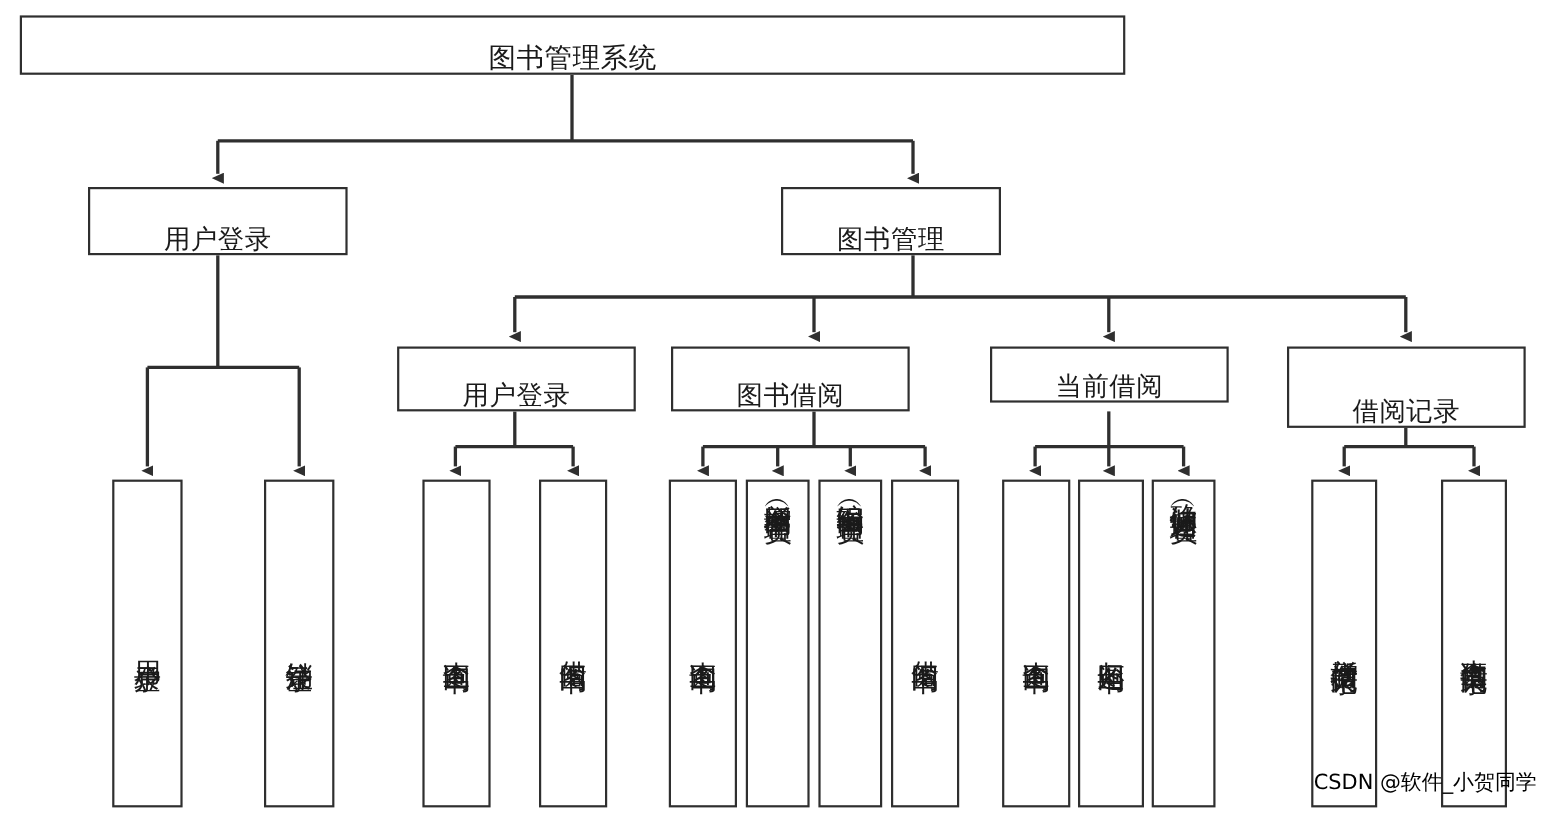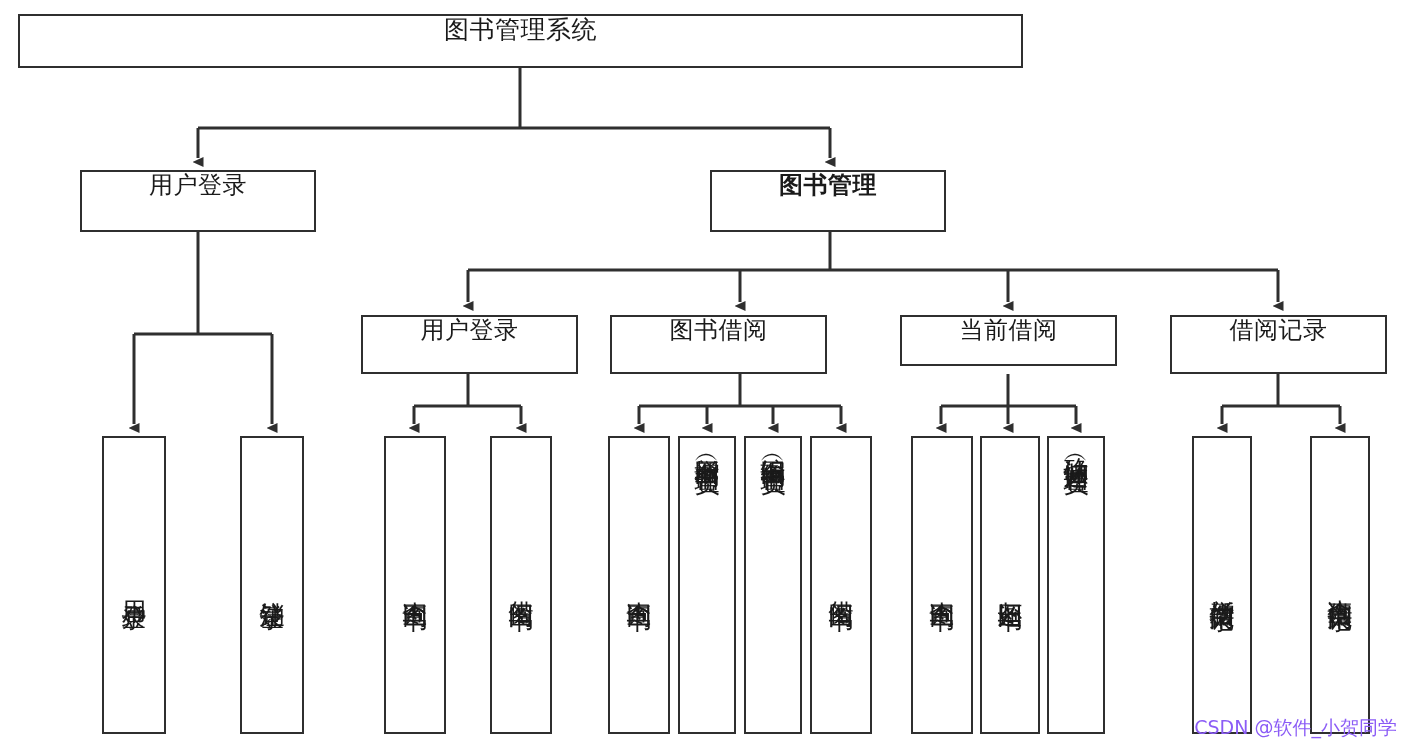--- a/index.html
+++ b/index.html
@@ -23,21 +23,21 @@
     width: 1405px;
     height: 747px;
     pointer-events: none;
   }
   .node {
     position: absolute;
     box-sizing: border-box;
     border: 2.5px solid #2f2f2f;
     background: #ffffff;
     display: flex;
-    align-items: flex-start;
+    align-items: flex-end;
     justify-content: center;
     color: #1a1a1a;
     z-index: 2;
   }
   .node .label {
     display: block;
     text-align: center;
     letter-spacing: 0.5px;
   }
   
@@ -62,23 +62,23 @@
     line-height: 1.08;
     letter-spacing: 2px;
     white-space: nowrap;
   }
   .node.vert.center .label {
     margin: auto 0;
   }
   .watermark {
     position: absolute;
     right: 8px;
-    bottom: 6px;
+    bottom: 23px;
     font-size: 19px;
-    color: #8b5cf6;
+    color: #000000;
     white-space: nowrap;
     z-index: 3;
     font-family: "DejaVu Sans", "Liberation Sans", sans-serif;
   }
 </style>
 </head>
 <body>
 
 <div id="canvas">
 
@@ -132,34 +132,34 @@
     </g>
   </svg>
 
   <div class="node horiz root" style="left:18px; top:14px; width:1005px; height:54px;">
     <span class="label">图书管理系统</span>
   </div>
 
   <div class="node horiz" style="left:80px; top:170px; width:236px; height:62px;">
     <span class="label">用户登录</span>
   </div>
-  <div class="node horiz" style="left:710px; top:170px; width:236px; height:62px;font-weight:bold;">
+  <div class="node horiz" style="left:710px; top:170px; width:200px; height:62px;">
     <span class="label">图书管理</span>
   </div>
 
   <div class="node horiz" style="left:361px; top:315px; width:217px; height:59px;">
     <span class="label">用户登录</span>
   </div>
   <div class="node horiz" style="left:610px; top:315px; width:217px; height:59px;">
     <span class="label">图书借阅</span>
   </div>
   <div class="node horiz" style="left:900px; top:315px; width:217px; height:51px;">
     <span class="label">当前借阅</span>
   </div>
-  <div class="node horiz" style="left:1170px; top:315px; width:217px; height:59px;">
+  <div class="node horiz" style="left:1170px; top:315px; width:217px; height:74px;">
     <span class="label">借阅记录</span>
   </div>
 
   <div class="node vert center" style="left:102px; top:436px; width:64px; height:298px;">
     <span class="label">用户登录</span>
   </div>
   <div class="node vert center" style="left:240px; top:436px; width:64px; height:298px;">
     <span class="label">注销登录</span>
   </div>
 

